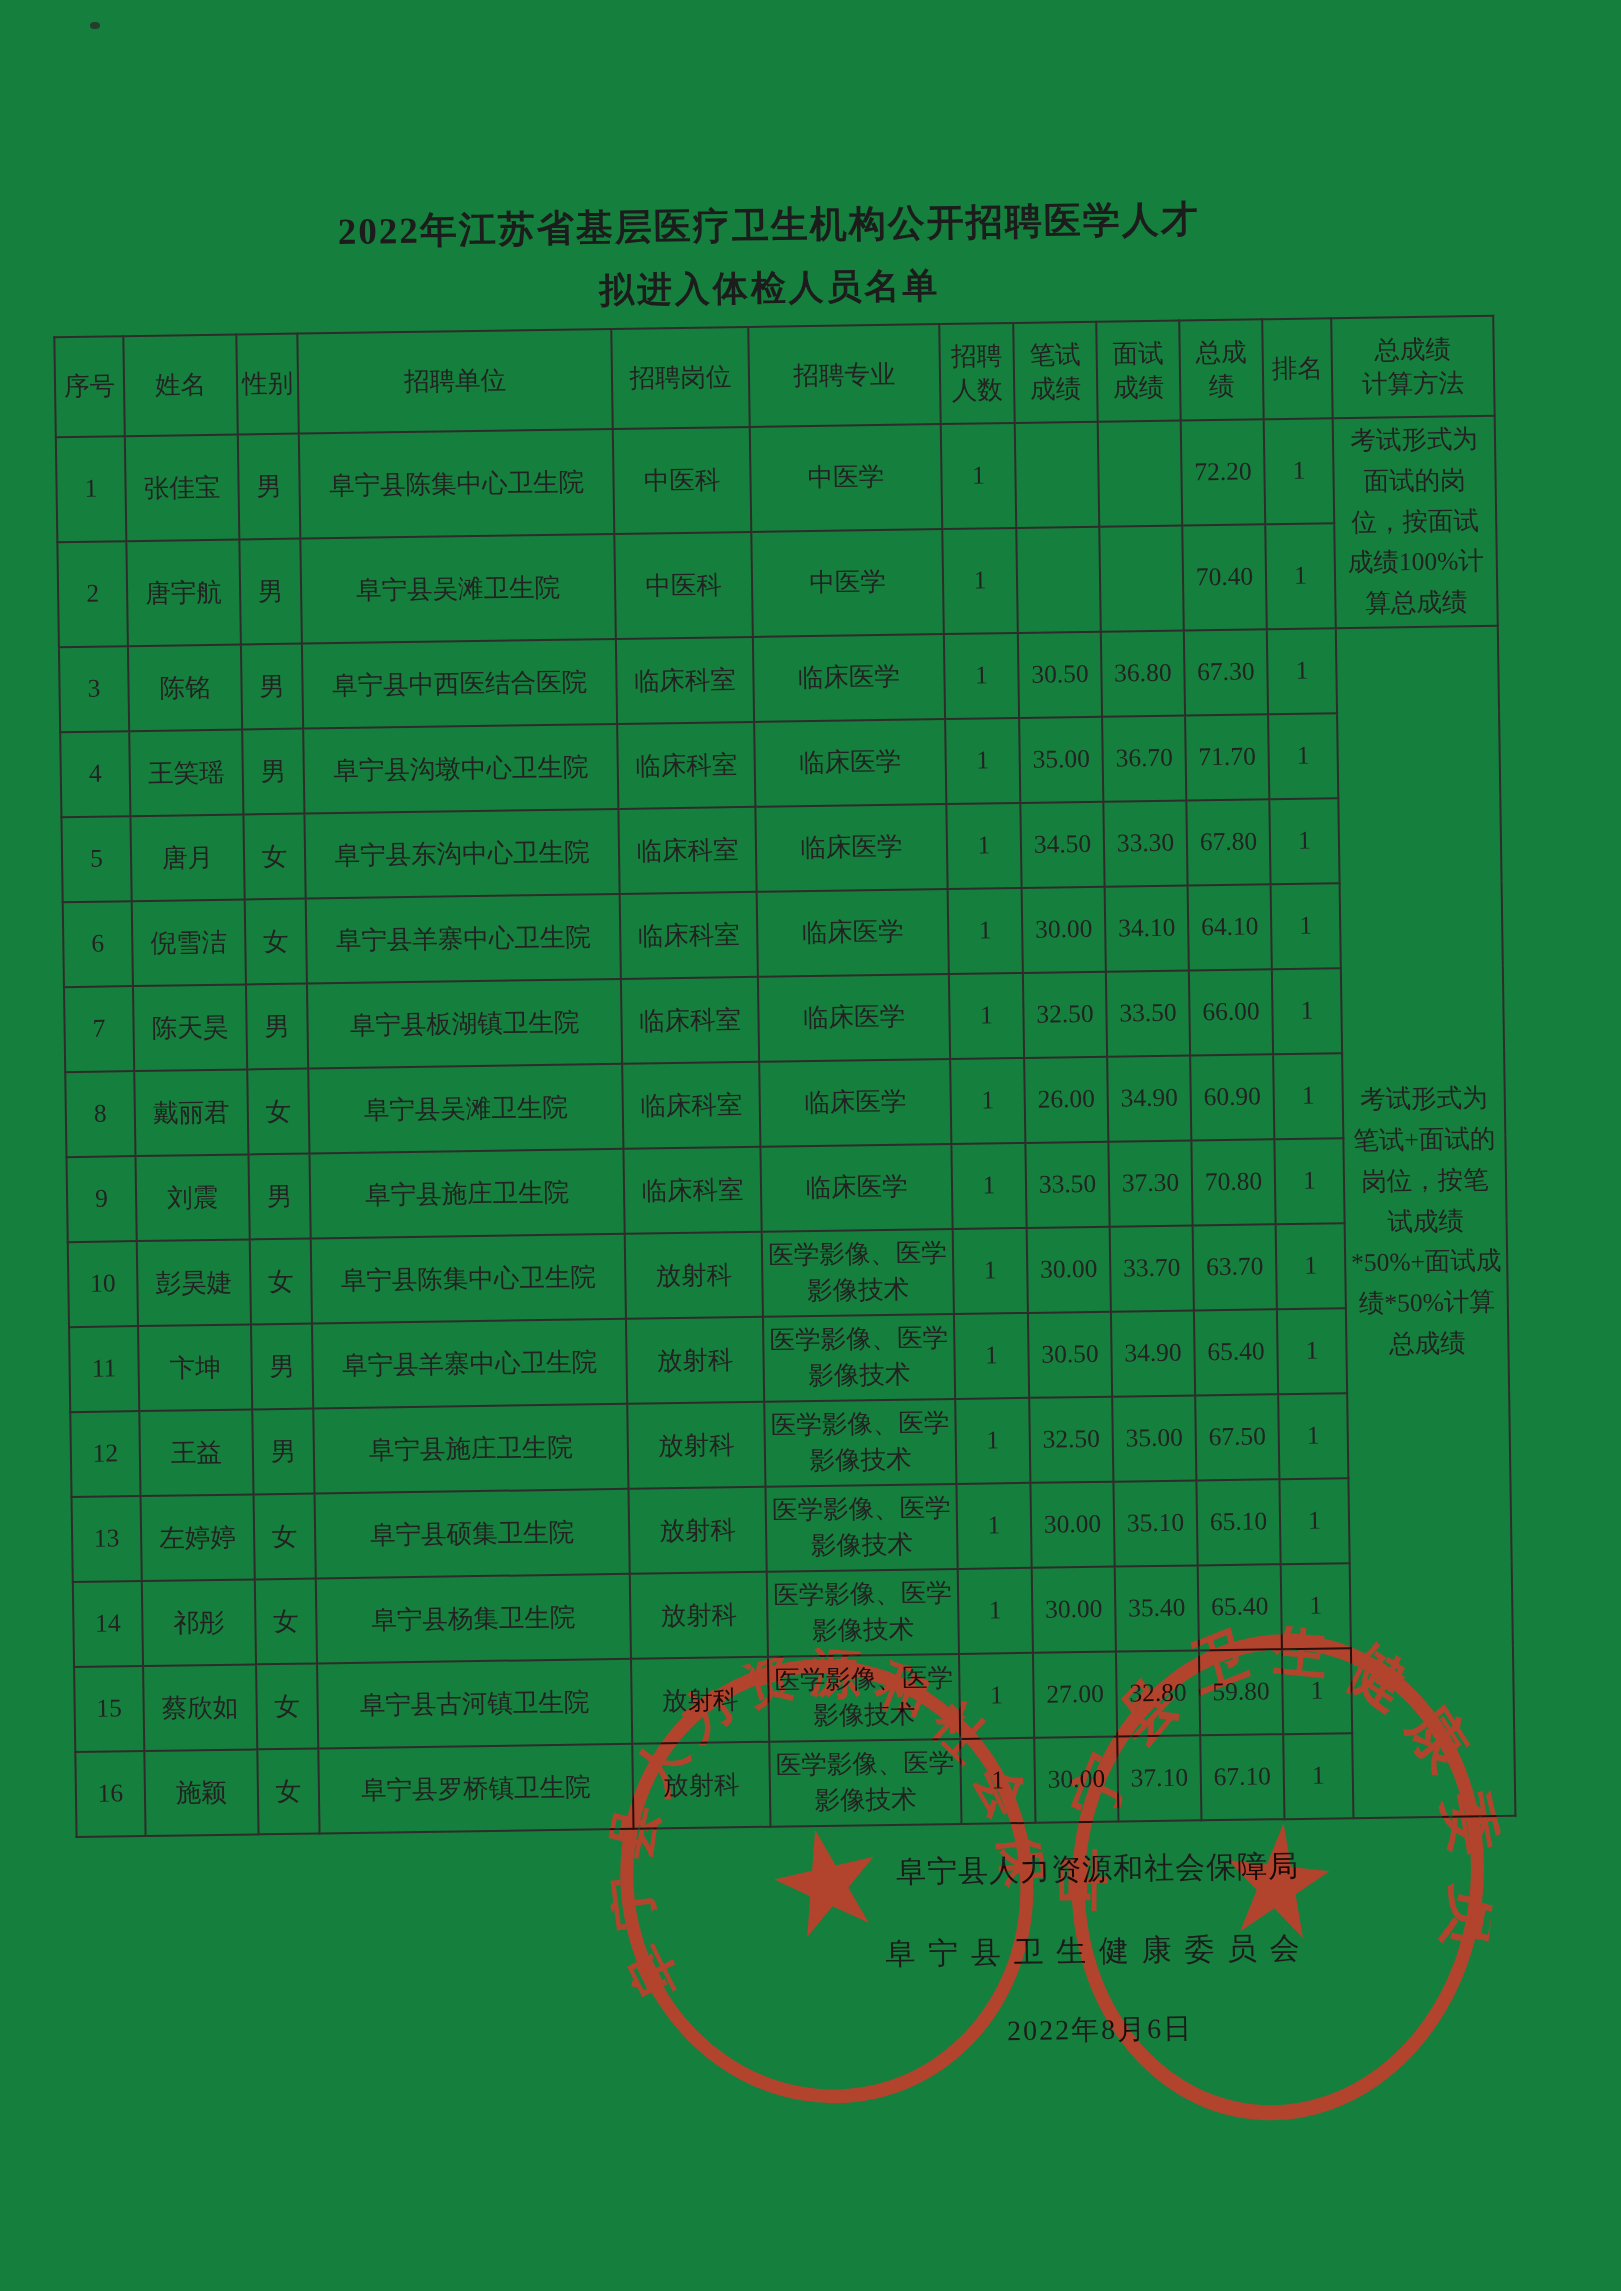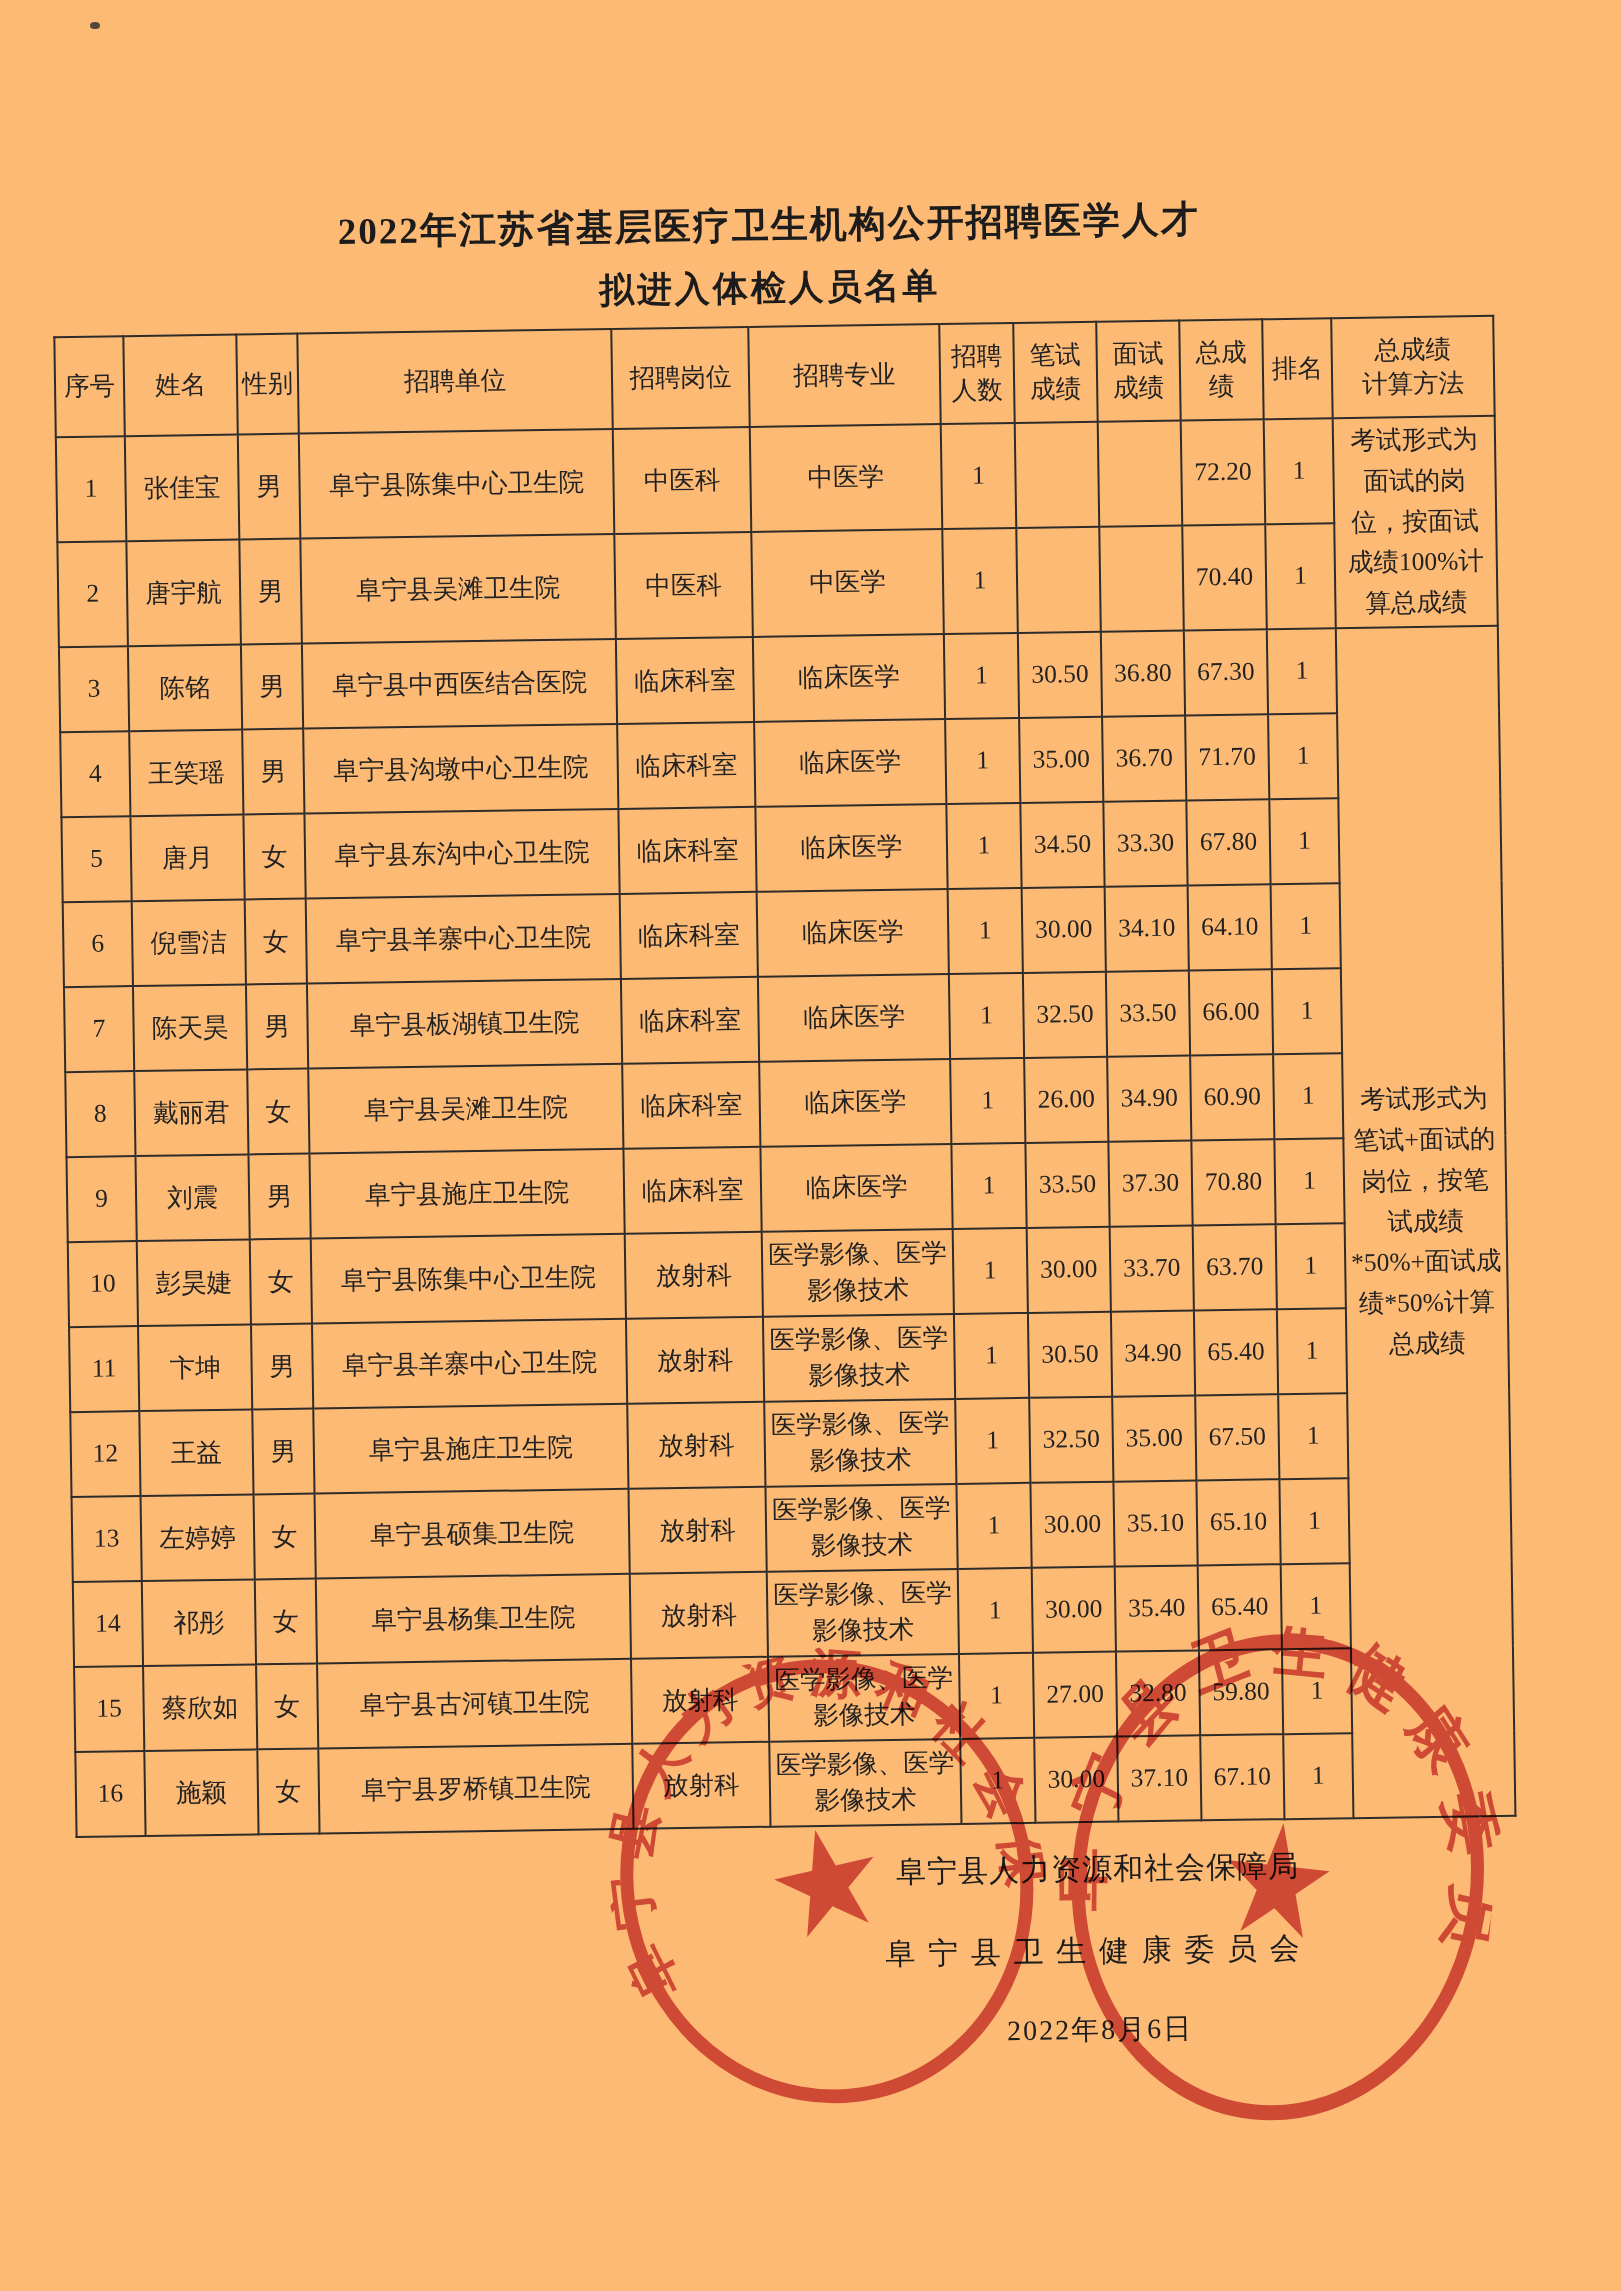--- a/index.html
+++ b/index.html
@@ -1,18 +1,18 @@
 <!DOCTYPE html>
 <html><head>
 <meta charset="utf-8">
 <style>
   html,body{margin:0;padding:0;background:#9a9a9a;}
   .page{
     position:relative;width:1621px;height:2292px;margin:0 auto;
-    background:#fdba74;overflow:hidden;
+    background:#15803d;overflow:hidden;
     font-family:"Liberation Serif","DejaVu Serif",serif;
     color:#1c1c1c;
   }
   .artifact-dot{position:absolute;left:90px;top:21.6px;width:9.8px;height:7.8px;background:#2a2a2a;border-radius:50%;opacity:.8;}
   .rotated{position:absolute;left:0;top:0;width:1621px;height:2292px;transform:rotate(-0.85deg);transform-origin:42% 40%;}
   .title-block{position:absolute;left:0;top:202px;width:1558px;text-align:center;}
   .title-line1{font-size:37px;font-weight:bold;letter-spacing:2px;}
   .title-line2{font-size:35px;font-weight:bold;margin-top:13.7px;letter-spacing:2.9px;}
   table.roster{
     position:absolute;left:62px;top:327px;width:1438px;

